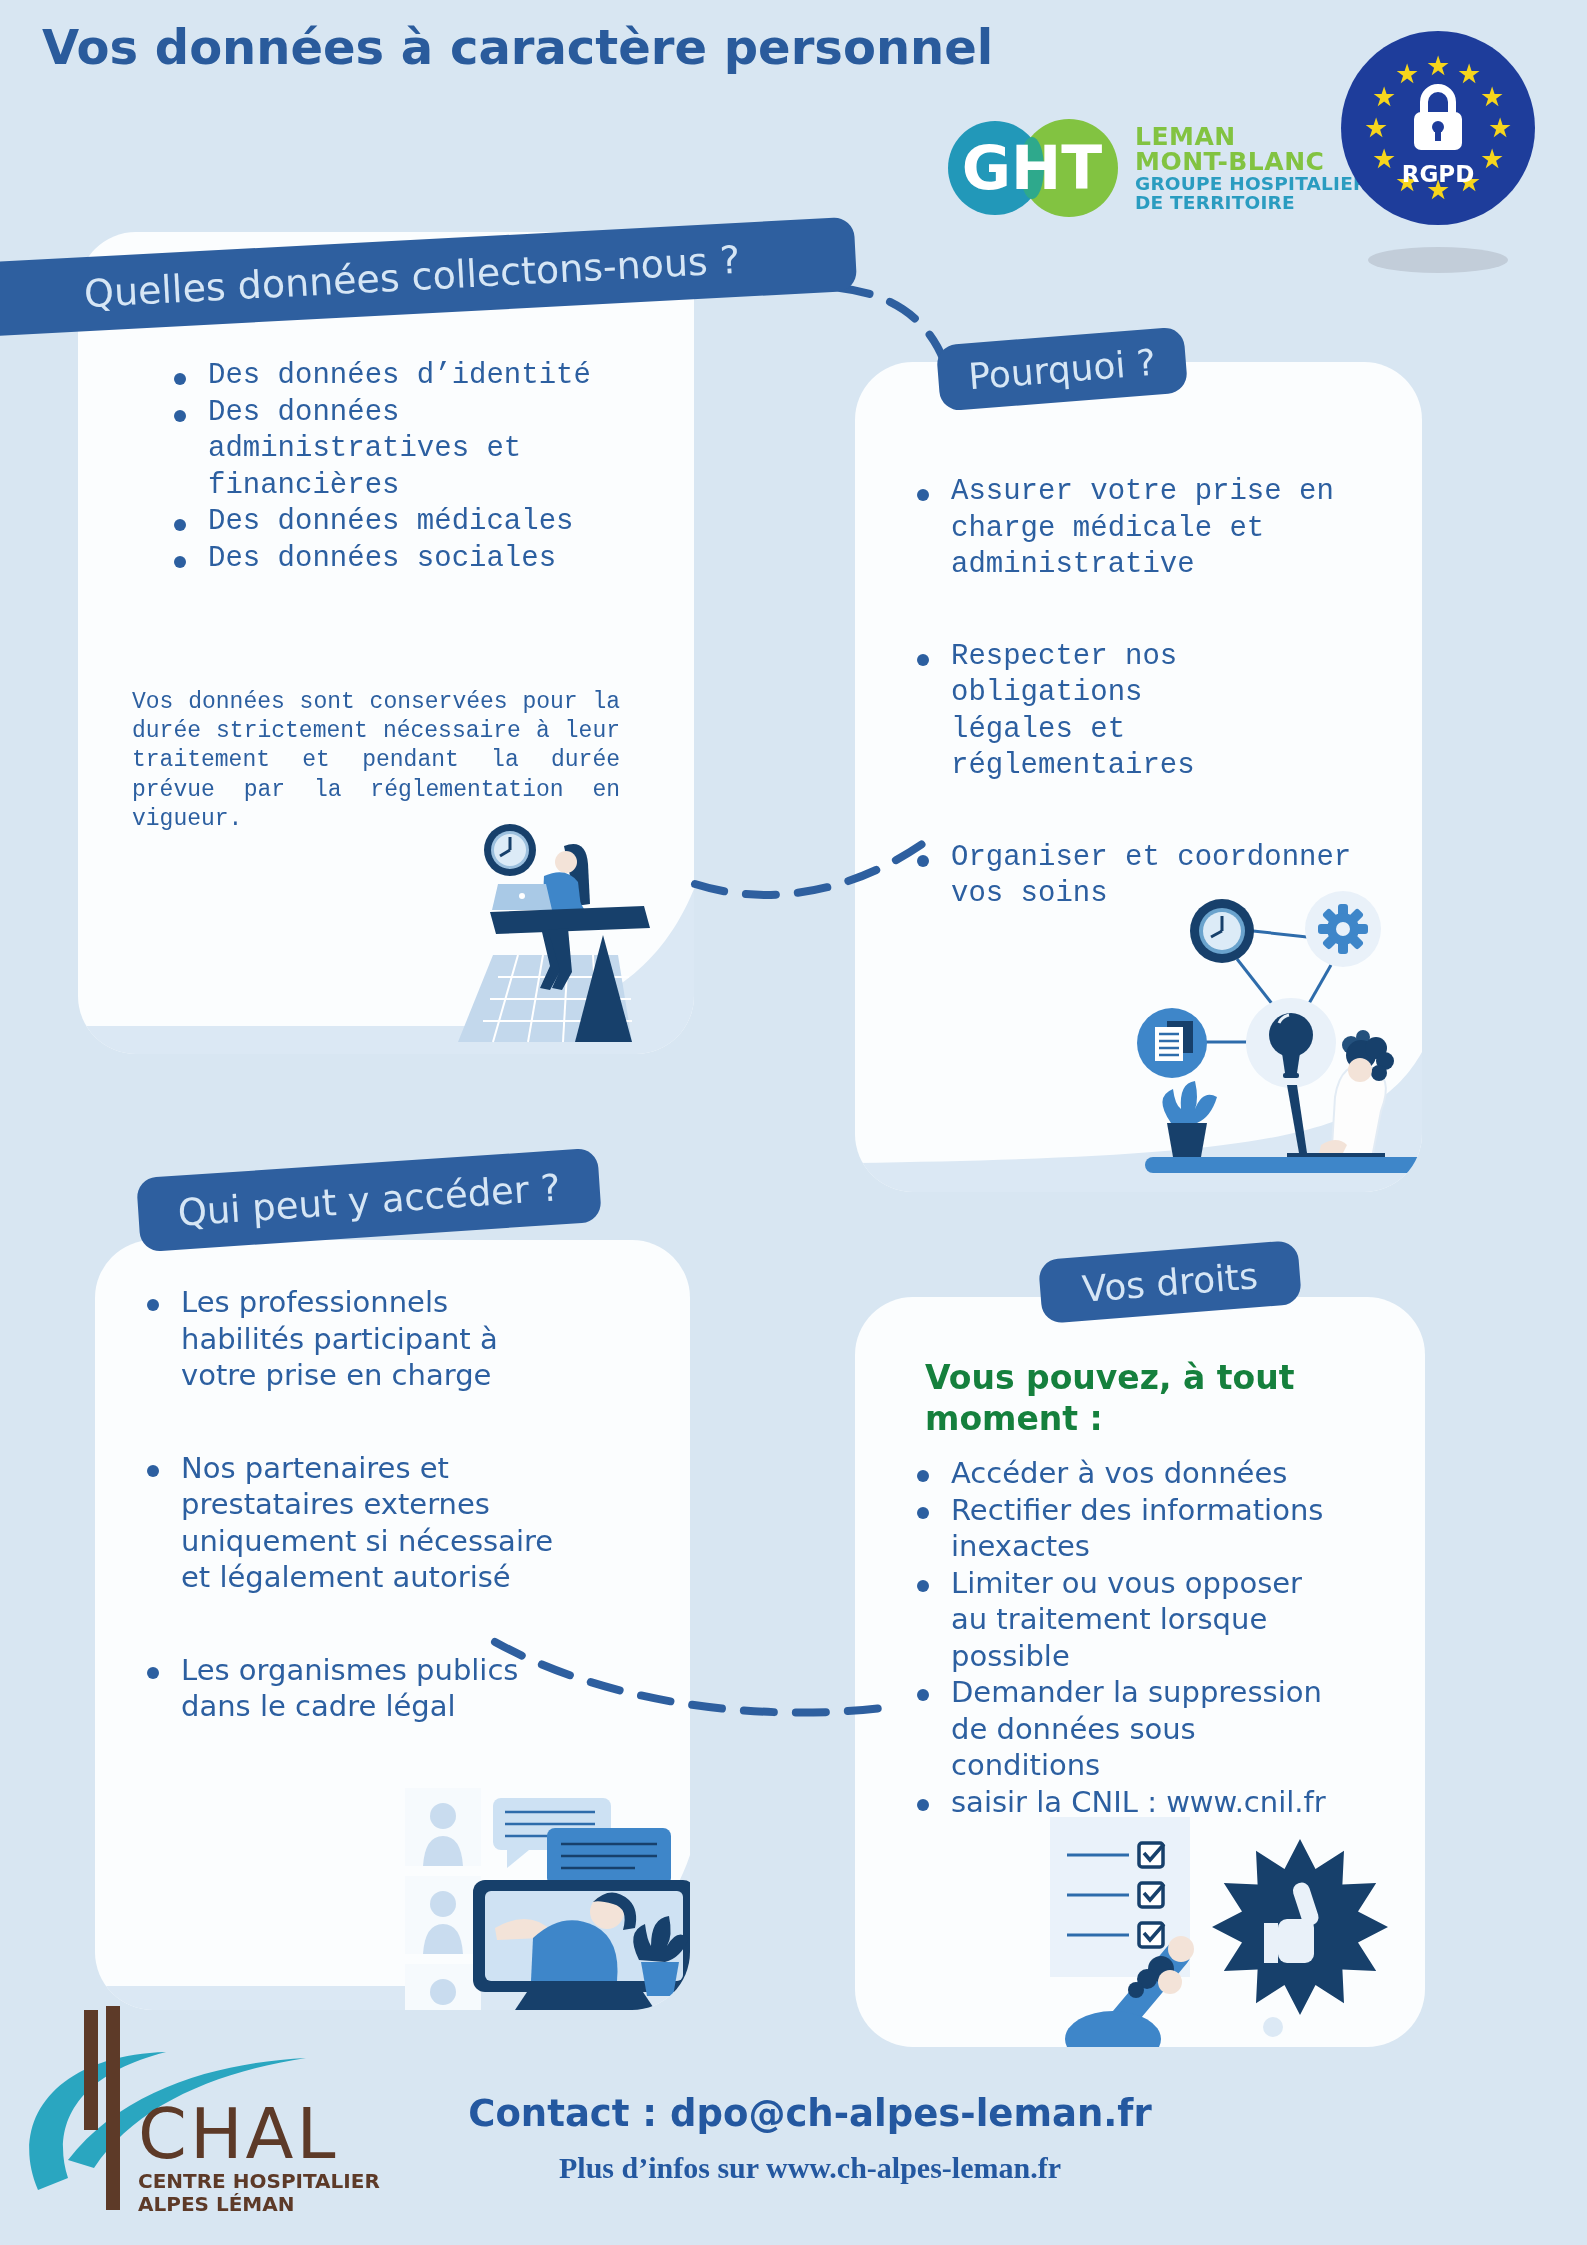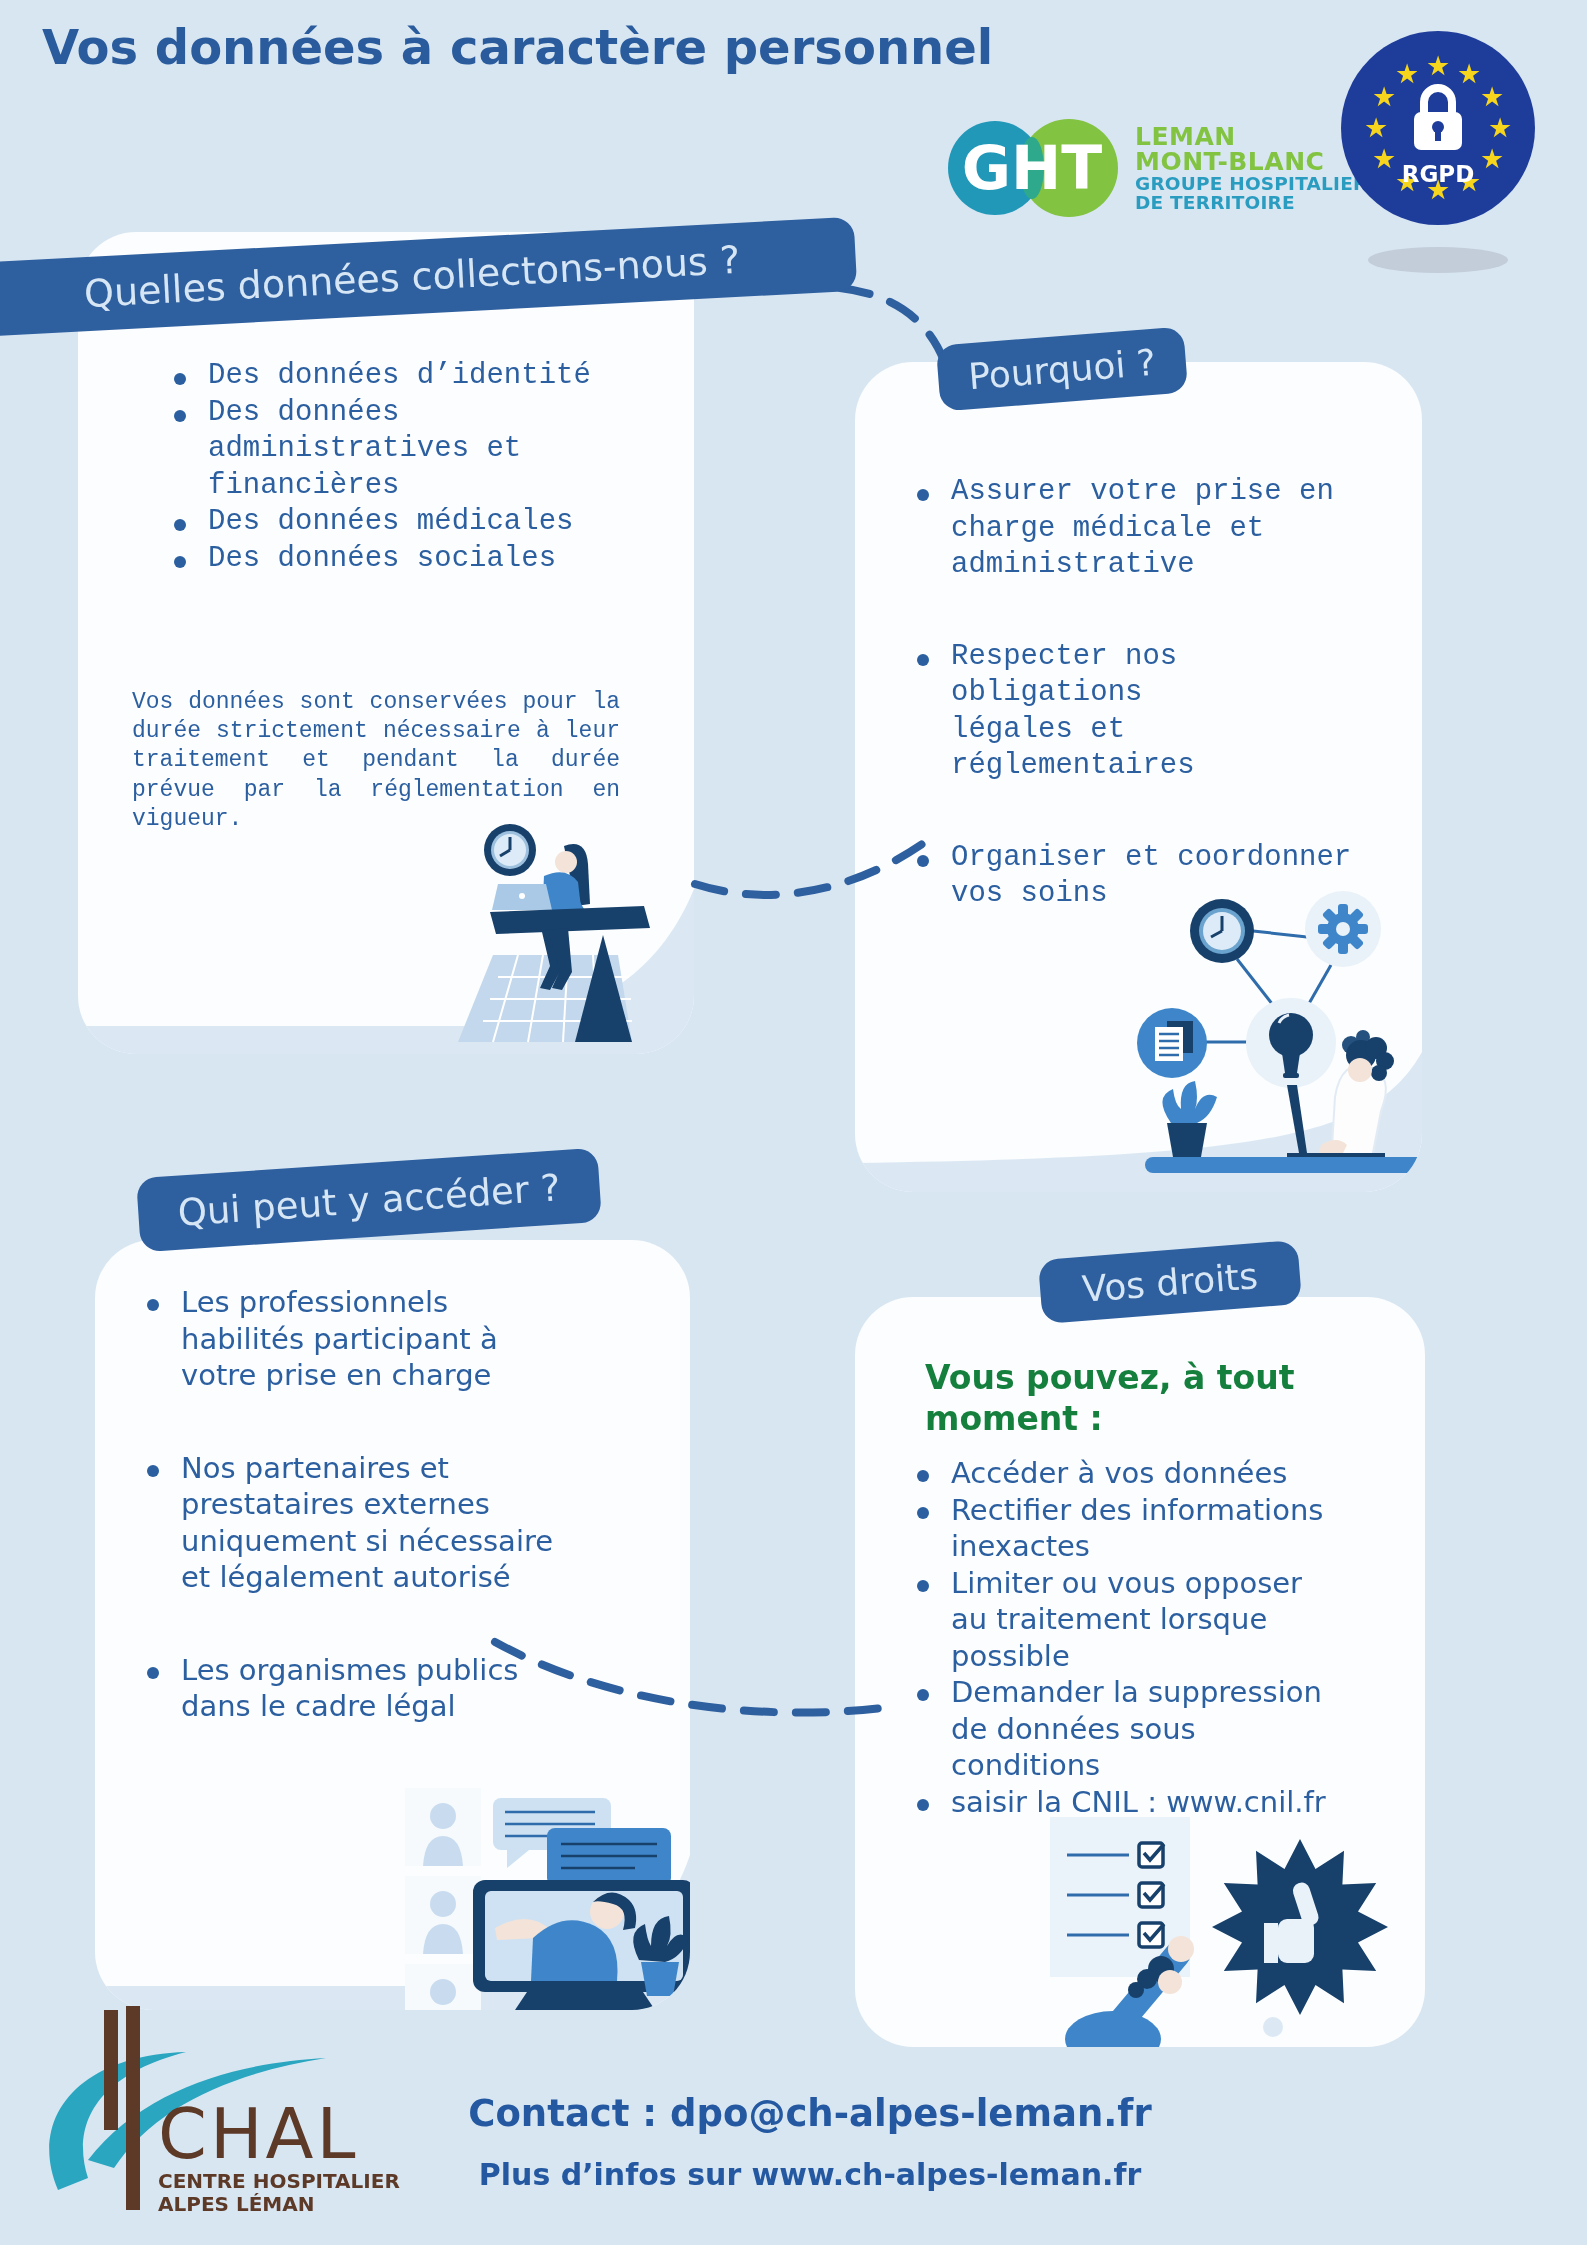--- a/index.html
+++ b/index.html
@@ -57,29 +57,29 @@
     position:absolute;left:0;top:60px;width:100%;padding:0 70px;
     font-size:33px;font-weight:bold;color:#15803d;line-height:1.25;
   }
   .illo{position:absolute;left:0;bottom:0;}
   
   #ght-logo{position:absolute;left:933px;top:95px;display:flex;align-items:center;z-index:3;}
   .ght-text{margin-left:6px;line-height:1.02;}
   .ght-green{color:#82c341;font-weight:bold;font-size:25px;letter-spacing:.5px;}
   .ght-teal{color:#2a9cc0;font-weight:bold;font-size:18.5px;letter-spacing:.2px;}
   #rgpd-badge{position:absolute;left:1340px;top:30px;z-index:3;}
-  #chal-logo{position:absolute;left:36px;top:2000px;z-index:3;}
+  #chal-logo{position:absolute;left:16px;top:2000px;z-index:3;}
   
   #connectors{position:absolute;left:0;top:0;z-index:4;pointer-events:none;}
   
   .footer{
     position:absolute;left:330px;top:2092px;width:960px;text-align:center;color:#2458a0;
   }
   .footer .contact{font-size:37px;font-weight:bold;}
-  .footer .info{font-size:30px;font-weight:bold;margin-top:22px;}
+  .footer .info{font-size:30px;font-weight:bold;margin-top:16px;font-family:Liberation Serif, serif;}
 </style>
 </head>
 <body>
 
 <div id="poster">
 
   <div class="page-title">Vos données à caractère personnel</div>
 
   <div id="ght-logo">
     <svg width="196" height="146" viewBox="0 0 196 146">

